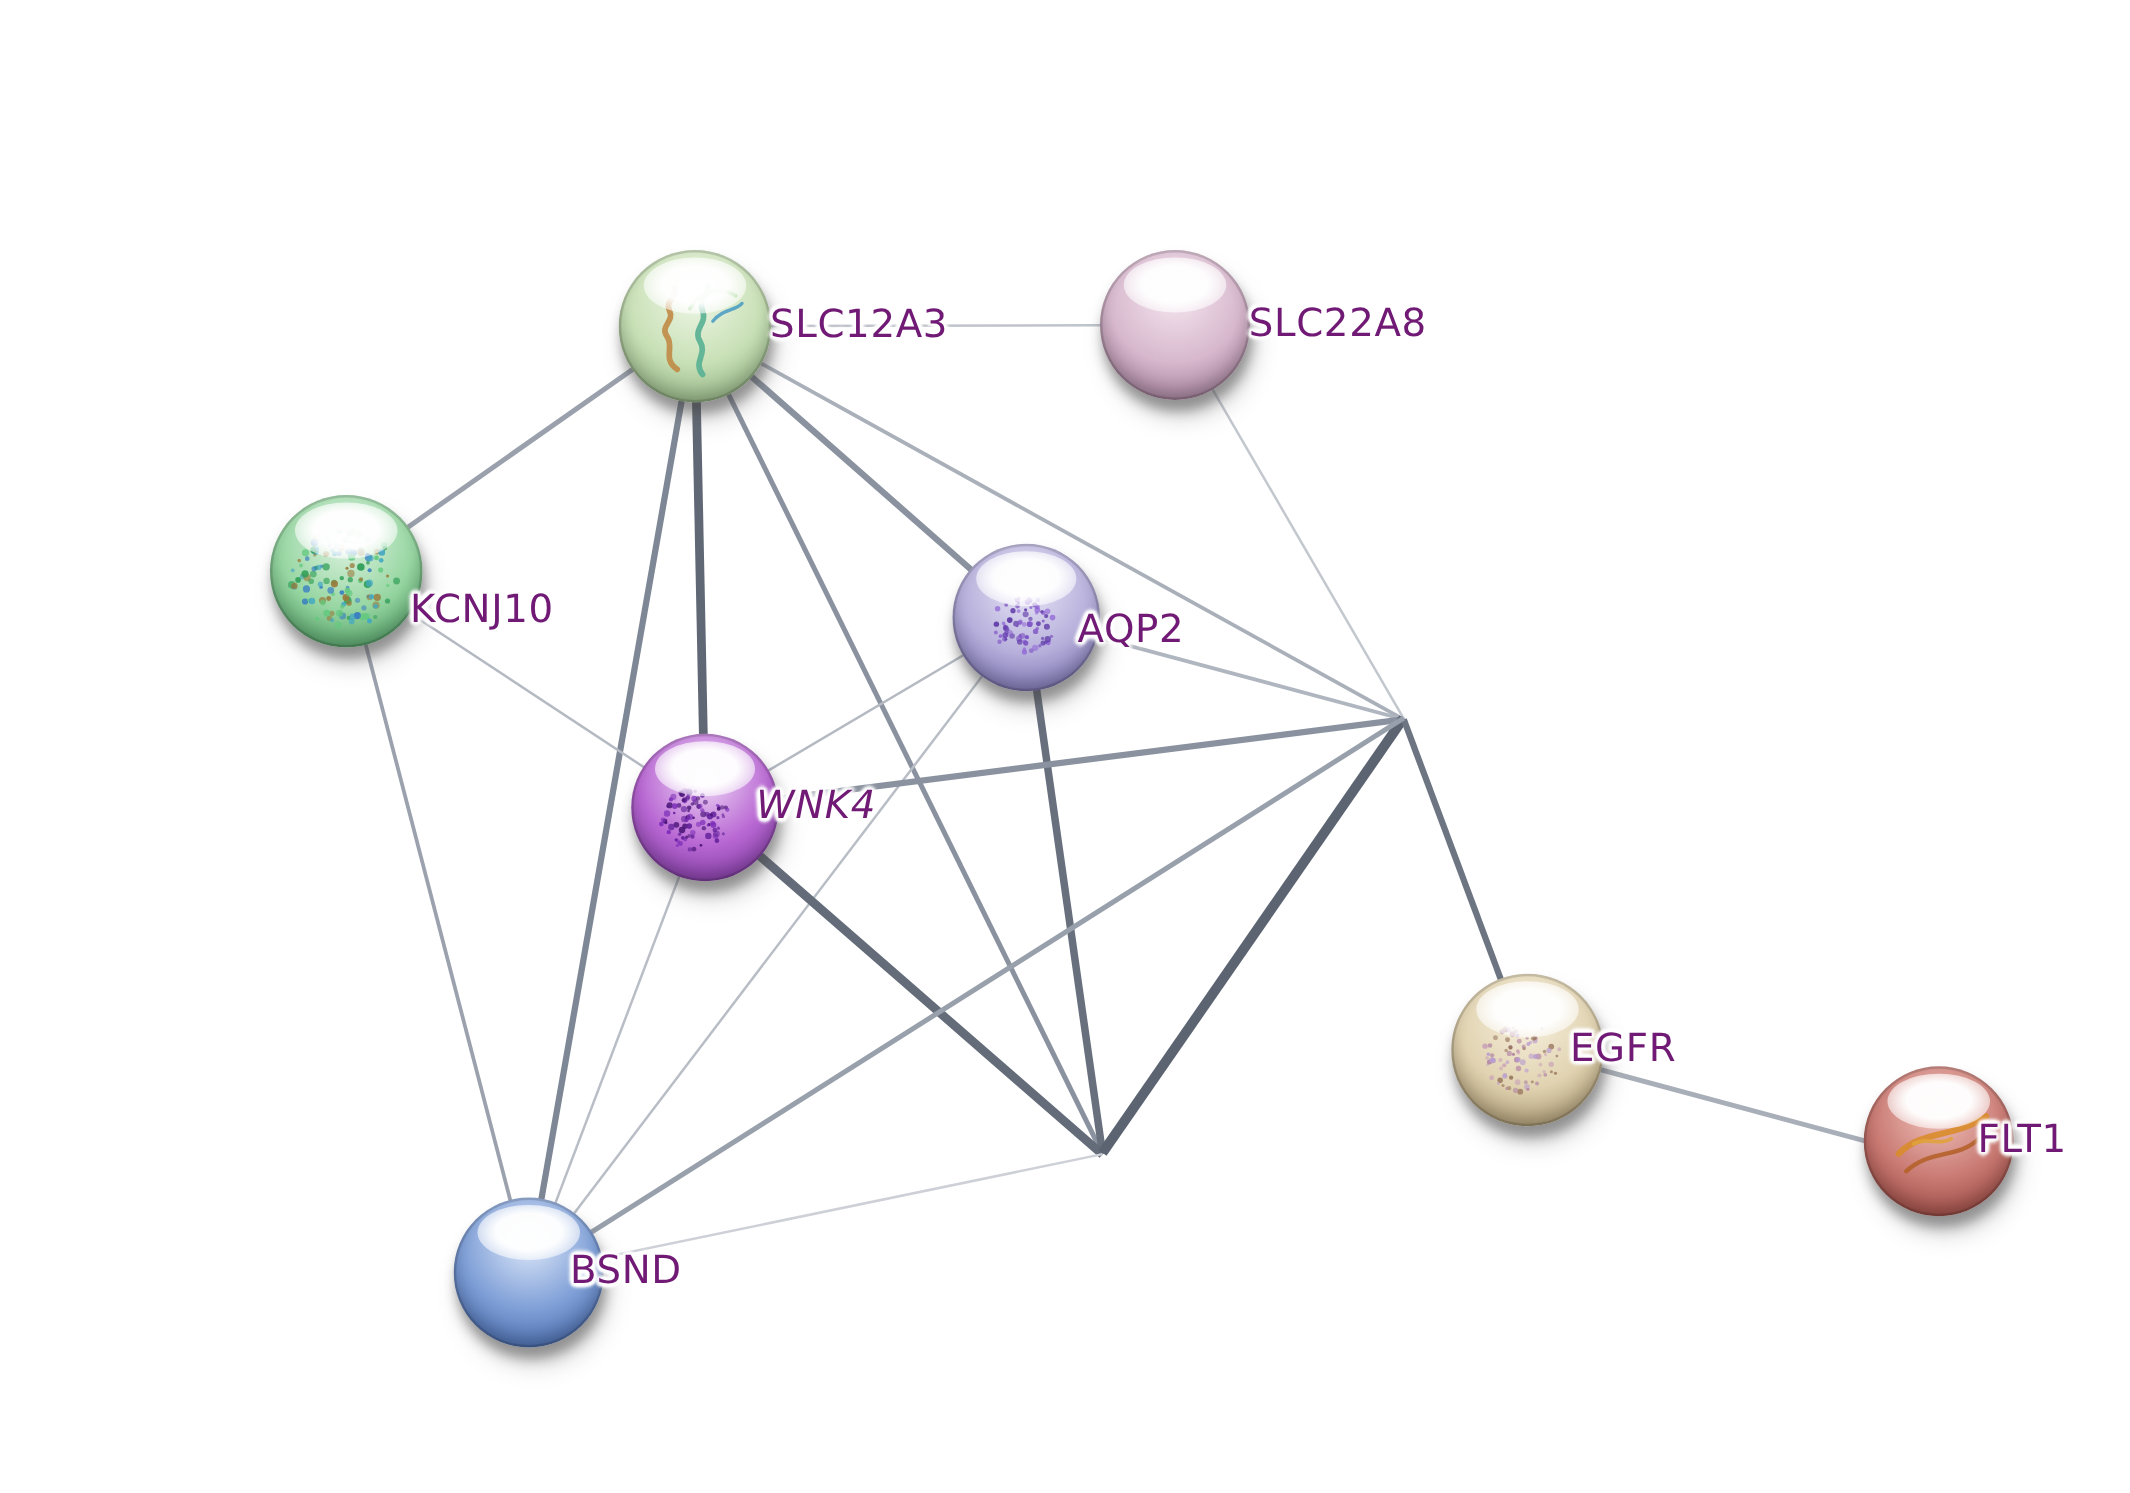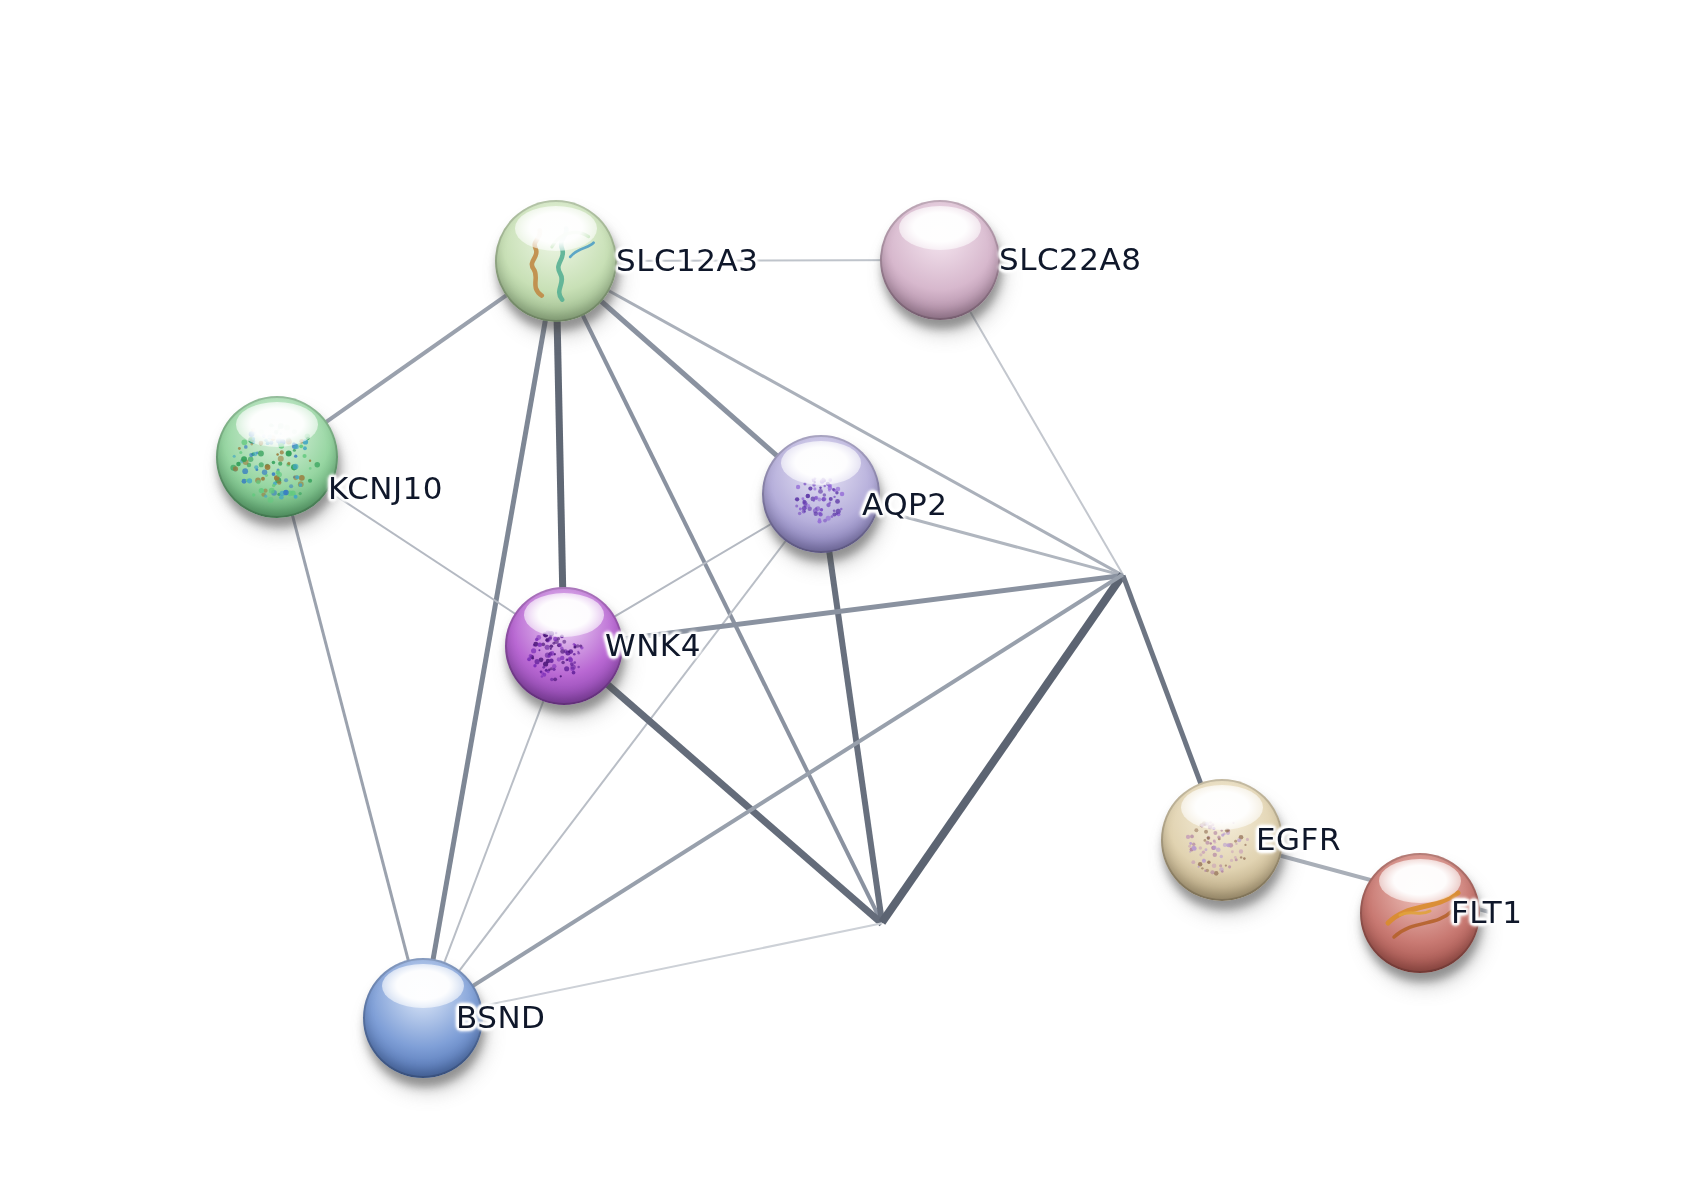--- a/index.html
+++ b/index.html
@@ -15,21 +15,21 @@
     box-shadow:2px 9px 9px rgba(60,60,60,0.45), 5px 15px 18px rgba(110,110,110,0.28),
                inset 0 -7px 12px rgba(0,0,0,0.20), inset 0 0 0 2px rgba(0,0,0,0.14);
   }
   .structure{position:absolute;left:0;top:0;width:100%;height:100%;}
   .gloss{
     position:absolute;left:16%;top:5%;width:68%;height:37%;border-radius:50%;
     background:radial-gradient(ellipse at 50% 48%, rgba(255,255,255,0.97) 45%, rgba(255,255,255,0.55) 72%, rgba(255,255,255,0) 100%);
   }
   .label{
     position:absolute;z-index:6;transform:translateY(-54%);
-    font-size:31px;letter-spacing:0.5px;color:#0f172a;white-space:nowrap;
+    font-size:31px;letter-spacing:0.5px;color:#701a75;white-space:nowrap;
     text-shadow:0 0 3px #fff,0 0 3px #fff,0 0 6px #fff,
                 2px 2px 2px #fff,-2px -2px 2px #fff,2px -2px 2px #fff,-2px 2px 2px #fff,
                 3px 0 3px #fff,-3px 0 3px #fff,0 3px 3px #fff,0 -3px 3px #fff;
   }
 </style>
 </head>
 <body>
 
 <div id="stage" style="width: 1704px; height: 1194px; background: rgb(255, 255, 255);">
 
@@ -384,21 +384,21 @@
           <circle cx="41.4" cy="49.1" r="2.36" fill="#4a1578" opacity="0.89"></circle>
           <circle cx="49.9" cy="83.7" r="1.64" fill="#61209a" opacity="0.78"></circle>
           <circle cx="26.0" cy="70.1" r="2.00" fill="#7c2fb8" opacity="0.69"></circle>
           <circle cx="74.0" cy="60.0" r="1.73" fill="#4a1578" opacity="0.57"></circle>
           <circle cx="47.6" cy="94.1" r="1.78" fill="#61209a" opacity="0.61"></circle>
           <circle cx="43.6" cy="46.5" r="2.32" fill="#7c2fb8" opacity="0.66"></circle>
           <circle cx="43.2" cy="53.7" r="2.00" fill="#4a1578" opacity="0.65"></circle>
         </svg>
         <div class="gloss"></div>
       </div>
-      <span class="label" style="left: 100px; top: 59px;">WNK4</span>
+      <span class="label" style="left: 100px; top: 59px; font-style: italic;">WNK4</span>
     </div>
     <div class="node" style="left: 1161px; top: 779px; width: 122px; height: 122px;">
       <div class="ball" style="--hi: #f7f0de; --base: #e1d3b1; --dark: #97835c;">
         <svg class="structure" viewBox="0 0 120 120">
           <circle cx="46.6" cy="57.4" r="1.57" fill="#b286a3" opacity="0.60"></circle>
           <circle cx="85.0" cy="59.4" r="1.53" fill="#c9a3b8" opacity="0.66"></circle>
           <circle cx="42.5" cy="43.7" r="2.10" fill="#97755b" opacity="0.62"></circle>
           <circle cx="59.5" cy="89.0" r="2.24" fill="#b99ccf" opacity="0.57"></circle>
           <circle cx="51.6" cy="67.7" r="2.16" fill="#b286a3" opacity="0.93"></circle>
           <circle cx="28.2" cy="66.2" r="1.47" fill="#c9a3b8" opacity="0.60"></circle>
@@ -479,21 +479,21 @@
           <circle cx="58.7" cy="85.3" r="1.54" fill="#b286a3" opacity="0.64"></circle>
           <circle cx="40.2" cy="45.2" r="1.52" fill="#c9a3b8" opacity="0.62"></circle>
           <circle cx="78.8" cy="77.1" r="1.21" fill="#97755b" opacity="0.71"></circle>
           <circle cx="32.1" cy="67.8" r="2.06" fill="#b99ccf" opacity="0.85"></circle>
           <circle cx="57.0" cy="57.3" r="1.62" fill="#b286a3" opacity="0.64"></circle>
         </svg>
         <div class="gloss"></div>
       </div>
       <span class="label" style="left: 95px; top: 61px;">EGFR</span>
     </div>
-    <div class="node" style="left: 1360px; top: 853px; width: 120px; height: 120px;">
+    <div class="node" style="left: 1491px; top: 853px; width: 120px; height: 120px;">
       <div class="ball" style="--hi: #f0c5be; --base: #c97a73; --dark: #8a3a34;">
         <svg class="structure" viewBox="0 0 120 120">
           <path d="M28,70 C48,50 72,58 98,40" fill="none" stroke="#d98c2b" stroke-width="5" stroke-linecap="round" opacity="0.9"></path>
           <path d="M34,84 C54,66 76,74 92,58" fill="none" stroke="#b5622a" stroke-width="3.5" stroke-linecap="round" opacity="0.9"></path>
           <path d="M40,62 C52,56 60,64 70,58" fill="none" stroke="#e0a23c" stroke-width="3" stroke-linecap="round" opacity="0.9"></path>
         </svg>
         <div class="gloss"></div>
       </div>
       <span class="label" style="left: 91px; top: 60px;">FLT1</span>
     </div>

